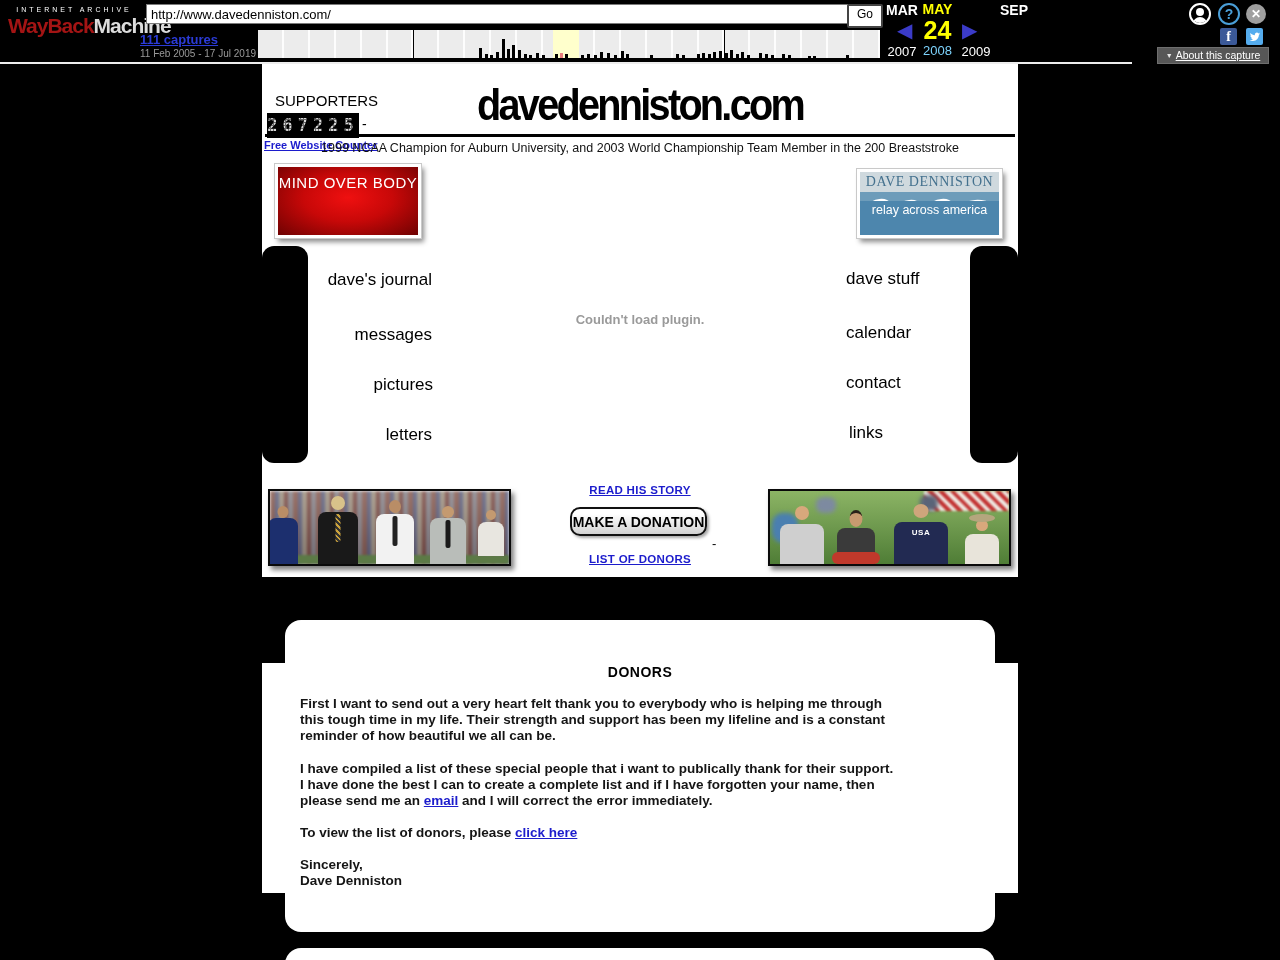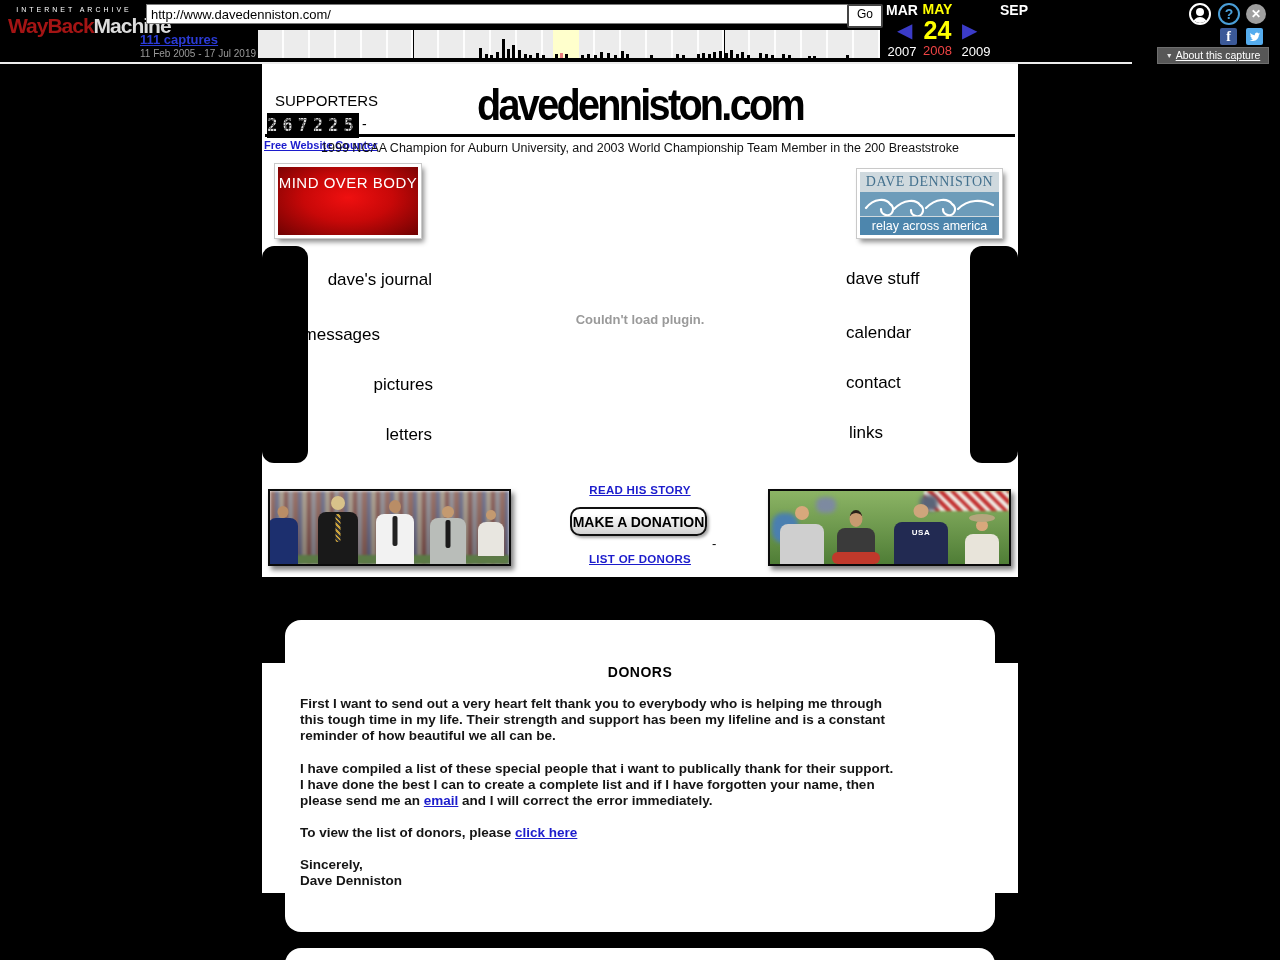--- a/index.html
+++ b/index.html
@@ -22,21 +22,21 @@
   #wb-timeline{left:258px;top:30px;width:622px;height:28px;}
   .tl-cell{position:absolute;top:0;height:28px;background:#ececec;border-right:2px solid #fdfdfd;box-sizing:border-box;}
   .tl-highlight{position:absolute;top:0;height:28px;background:#ffffcc;}
   .tl-bar{position:absolute;bottom:0;width:3px;background:#000;}
   .wb-mon{font-size:14px;font-weight:bold;color:#fff;text-align:center;}
   .wb-yr{font-size:13px;color:#fff;text-align:center;}
   .wb-arrow{font-size:20px;color:#3b3bc8;line-height:20px;}
   #wb-center{left:920px;top:0;width:35px;height:62px;background:#000;text-align:center;}
   #wb-center .m{color:#ffff00;font-size:14px;font-weight:bold;margin-top:1px;}
   #wb-center .d{color:#ffff00;font-size:25px;font-weight:bold;line-height:26px;}
-  #wb-center .y{color:#ef4444;font-size:13px;}
+  #wb-center .y{color:#7dd3fc;font-size:13px;}
   .icon-circle{border-radius:50%;box-sizing:border-box;text-align:center;}
   #icon-person{left:1189px;top:3px;width:22px;height:22px;background:#000;border:2px solid #fff;overflow:hidden;}
   #icon-person .head{position:absolute;left:5px;top:3px;width:8px;height:8px;border-radius:50%;background:#fff;}
   #icon-person .body{position:absolute;left:2px;top:12px;width:14px;height:9px;border-radius:7px 7px 0 0;background:#fff;}
   #icon-help{left:1218px;top:3px;width:22px;height:22px;background:#000;border:2px solid #4a9fd8;
              color:#4a9fd8;font-size:14px;font-weight:bold;line-height:18px;}
   #icon-close{left:1246px;top:4px;width:20px;height:20px;background:#9f9f9f;color:#fff;
               font-size:12px;font-weight:bold;line-height:20px;}
   #icon-fb{left:1220px;top:28px;width:17px;height:17px;background:#3b5998;border-radius:2px;
            color:#fff;font-family:"Liberation Serif",serif;font-weight:bold;font-size:14px;line-height:17px;text-align:center;}
@@ -78,21 +78,21 @@
               background:radial-gradient(ellipse at 50% 45%, #ef1010 0%, #c80808 45%, #6e0202 100%);
               text-align:center;color:#fff;}
   #banner-red .l1{font-size:15px;margin-top:7px;letter-spacing:.5px;}
   #banner-red .l2{font-size:10.5px;font-weight:bold;margin-top:4px;line-height:13px;white-space:pre-line;
                   text-shadow:0 0 2px rgba(255,255,255,.6);}
   #banner-blue{left:857px;top:169px;width:139px;height:63px;border:3px solid #fff;outline:1px solid #c9c9c9;
                box-shadow:3px 4px 5px rgba(0,0,0,.45);background:#cfd9de;overflow:hidden;}
   #banner-blue .bb-title{position:absolute;left:0;top:2px;width:100%;text-align:center;
       font-family:"Liberation Serif",serif;font-size:14px;letter-spacing:.5px;color:#44718e;}
   #banner-blue .bb-wave{position:absolute;left:0;top:20px;width:100%;height:24px;background:#6d9cba;}
-  #banner-blue .bb-strip{position:absolute;left:0;bottom:0;width:100%;height:18px;background:#4d86ad;
+  #banner-blue .bb-strip{position:absolute;left:0;bottom:0;width:100%;height:34px;background:#4d86ad;
       text-align:center;color:#fff;font-size:12.5px;line-height:19px;}
 
   
   .nav-link{font-size:17px;color:#000;}
   .nav-left{text-align:right;width:130px;}
   #plugin-error{left:262px;top:312px;width:756px;text-align:center;font-size:13px;font-weight:bold;color:#9a9a9a;}
 
   
   .blue-link{color:#1c1ccc;font-weight:bold;text-decoration:underline;font-size:11.5px;letter-spacing:.3px;}
   #read-story{left:262px;top:480px;width:756px;text-align:center;}
@@ -279,21 +279,21 @@
           <path d="M34 17 C44 7 56 7 60 13 a6 6 0 1 1 -9 5"></path>
           <path d="M66 16 C76 6 88 6 92 12 a6 6 0 1 1 -9 5"></path>
           <path d="M98 17 C108 7 122 7 133 13"></path>
         </g>
       </svg>
     </div>
     <div class="bb-strip">relay across america</div>
   </div>
 
   <div class="abs nav-link nav-left" style="right:848px;top:270px;">dave's journal</div>
-  <div class="abs nav-link nav-left" style="right:900px;top:325px;">messages</div>
+  <div class="abs nav-link nav-left" style="right:848px;top:325px;">messages</div>
   <div class="abs nav-link nav-left" style="right:847px;top:375px;">pictures</div>
   <div class="abs nav-link nav-left" style="right:848px;top:425px;">letters</div>
 
   <div class="abs nav-link" style="left:846px;top:269px;">dave stuff</div>
   <div class="abs nav-link" style="left:846px;top:323px;">calendar</div>
   <div class="abs nav-link" style="left:846px;top:373px;">contact</div>
   <div class="abs nav-link" style="left:849px;top:423px;">links</div>
 
   <div id="read-story" class="abs"><span class="blue-link">READ HIS STORY</span></div>
 

